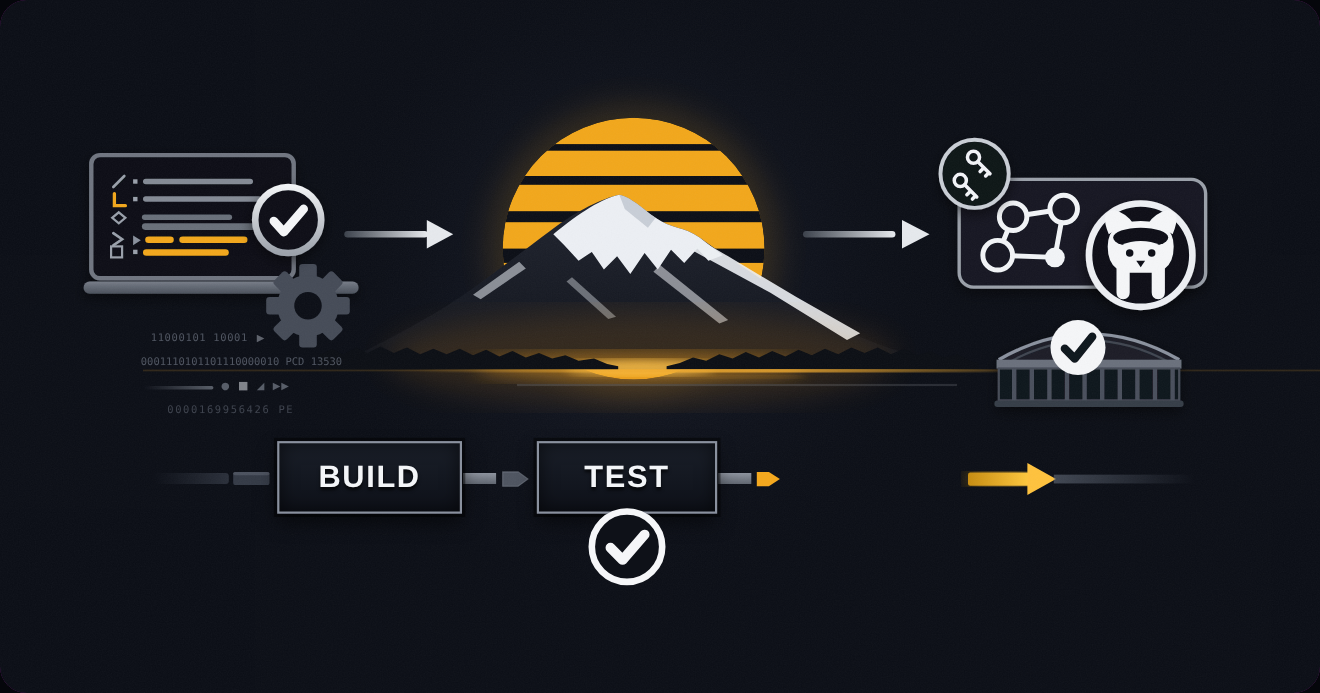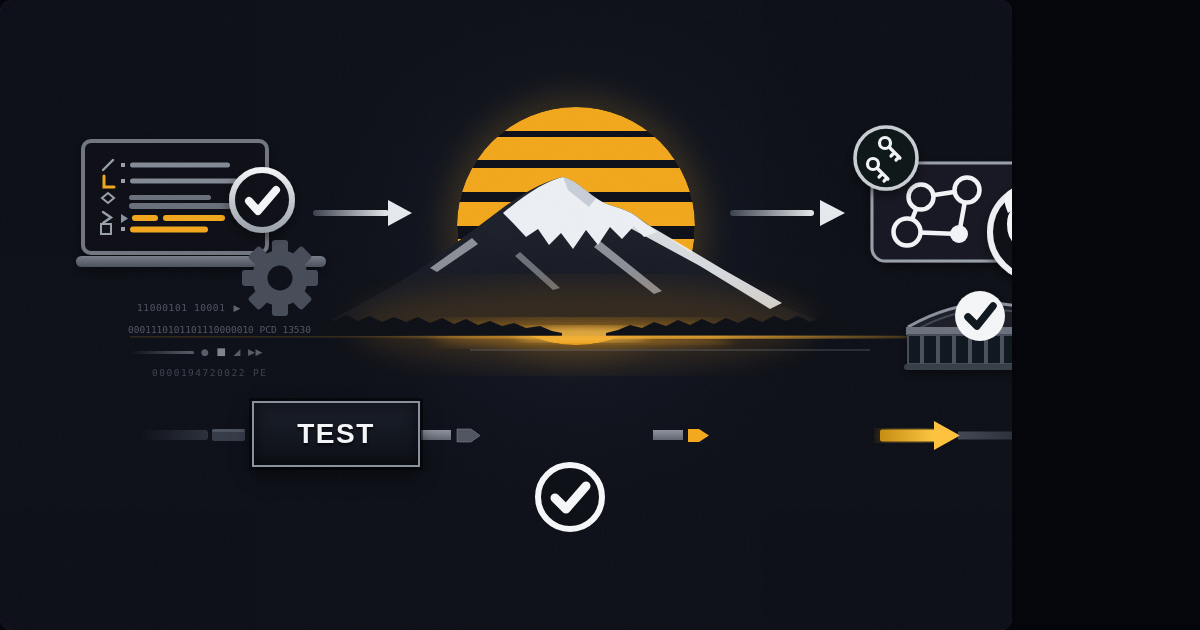--- a/index.html
+++ b/index.html
@@ -1,16 +1,16 @@
 <!DOCTYPE html>
 <html><head>
 <meta charset="utf-8">
 <style>
   html,body{margin:0;padding:0;background:#05060b;}
-  .canvas{position:relative;width:1012px;height:630px;background:#701a75;border-radius:12px;
+  .canvas{position:relative;width:1200px;height:630px;background:#701a75;border-radius:24px;
           overflow:hidden;font-family:"Liberation Sans",sans-serif;}
   .layer{position:absolute;left:0;top:0;}
   .bin{position:absolute;font-family:"DejaVu Sans Mono",monospace;color:#8C94A3;opacity:.52;
        font-size:9.5px;letter-spacing:.6px;white-space:nowrap;z-index:2;}
   .bin .play-glyph{font-family:"DejaVu Sans",sans-serif;font-size:9px;color:#A8AEB9;margin-left:8px;}
   .media-row{display:flex;align-items:center;gap:7px;opacity:.6;}
   .media-line{display:inline-block;width:64px;height:3px;border-radius:2px;
               background:linear-gradient(to right,rgba(120,128,142,0),#8B929E);}
   .media-ico{font-family:"DejaVu Sans",sans-serif;font-size:9px;color:#8A919E;line-height:1;}
   .media-ico.sq{color:#CCD0D6;font-size:10px;}
@@ -294,24 +294,27 @@
     <span>0001110101101110000010 PCD 13530</span>
   </div>
   <div class="bin media-row" style="left:130px;top:347px;">
     <span class="media-line"></span>
     <span class="media-ico">●</span>
     <span class="media-ico sq">■</span>
     <span class="media-ico">◢</span>
     <span class="media-ico">▶▶</span>
   </div>
   <div class="bin" style="left:152px;top:367px;opacity:.38;letter-spacing:1.5px;">
-    <span>0000194720022 PE</span>
+    <span>0000169956426 PE</span>
   </div>
 
   <div class="stage" id="stage-build">
+    <span>BUILD</span>
+  </div>
+  <div class="stage" id="stage-test">
     <span>TEST</span>
   </div>
 
   <svg class="layer overlay-svg" width="1200" height="630" viewBox="0 0 1200 630">
     <g>
       <circle cx="570" cy="497" r="32" fill="#0E1118" stroke="#F5F6F8" stroke-width="6"></circle>
       <path d="M555,498 L566,509 L586,486" fill="none" stroke="#F5F6F8" stroke-width="9" stroke-linecap="round" stroke-linejoin="round"></path>
     </g>
   </svg>
 

